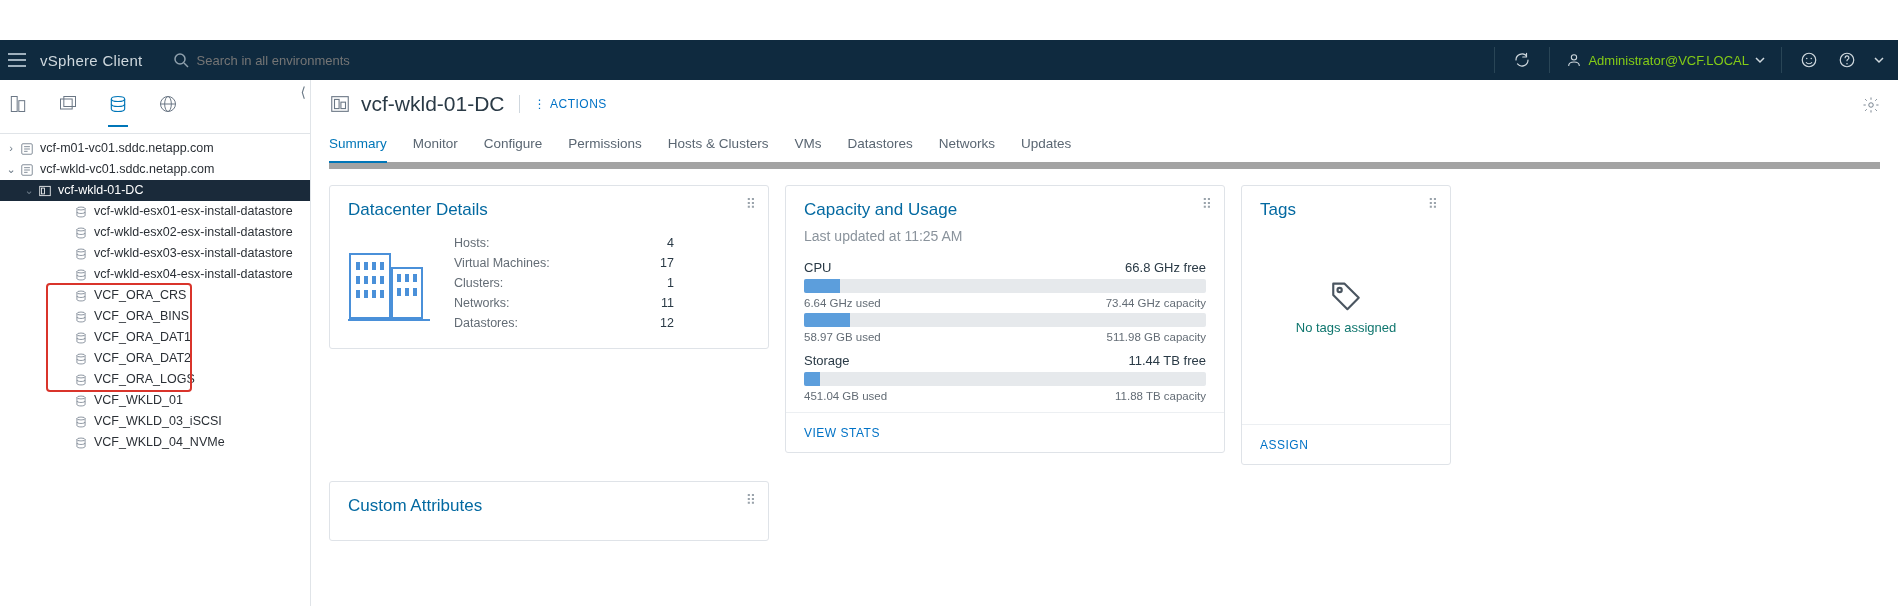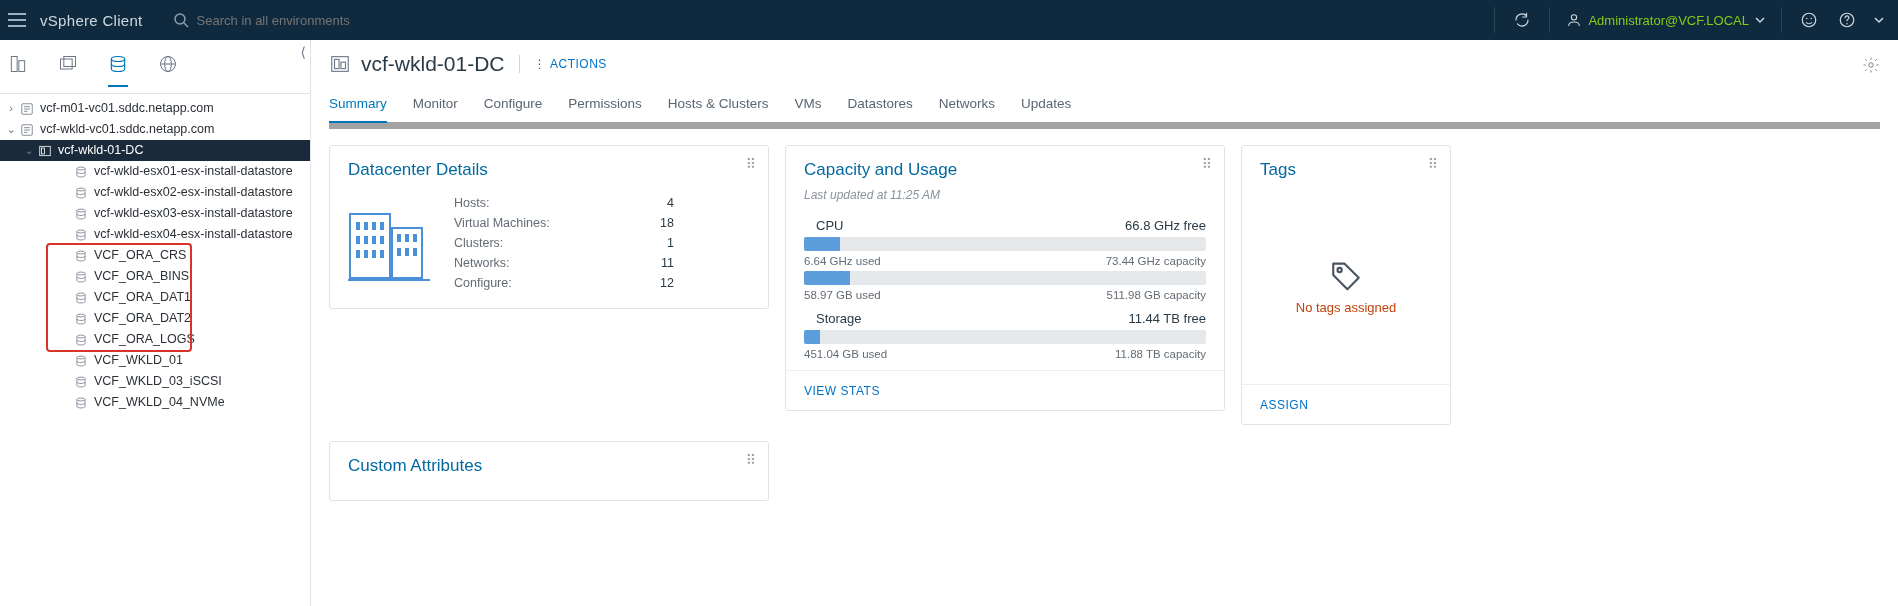--- a/index.html
+++ b/index.html
@@ -1,17 +1,17 @@
 <!DOCTYPE html>
 <html><head>
 <meta charset="utf-8">
 <style>
   * { box-sizing: border-box; margin: 0; padding: 0; }
   body { font-family: "Segoe UI", Arial, sans-serif; font-size: 13px; color: #333; background: #fff; overflow: hidden; }
-  .topbar { height: 40px; background: #0f2a3f; display: flex; align-items: center; color: #ddd; padding: 8px 8px; }
+  .topbar { height: 40px; background: #0f2a3f; display: flex; align-items: center; color: #ddd; padding: 8px 8px; margin-top: 40px; }
   .tb-left { display: flex; align-items: center; gap: 14px; }
   .hamburger { width: 18px; height: 14px; cursor: pointer; display:flex; flex-direction:column; justify-content:space-between; }
   .hamburger span { display:block; height:2px; background:#9fb0bd; }
   .app-title { font-size: 15px; letter-spacing: .3px; color:#cfd8de; }
   .search-box { display:flex; align-items:center; margin-left: 16px; color:#8fa0ad; }
   .search-box input { background: transparent; border:0; color:#0ea5e9; font-size:13px; outline:none; width: 260px; }
   .tb-right { margin-left:auto; display:flex; align-items:center; gap:4px; height:100%; }
   .tb-sep { width:1px; height:26px; background:#294556; margin:0 6px;}
   .tb-iconbtn { width:34px; height:40px; display:flex; align-items:center; justify-content:center; cursor:pointer; }
   .tb-user { display:flex; align-items:center; gap:6px; padding:0 6px; cursor:pointer; color:#84cc16; font-size:13px;}
@@ -42,36 +42,36 @@
   .mh-sep { width:1px; height:18px; background:#cfd7de; margin: 0 4px;}
   .actions-link { color:#0072c6; font-size:12px; letter-spacing:.5px; display:flex; align-items:center; gap:4px; cursor:pointer;}
   .tabs { display:flex; gap:26px; margin-top: 14px; border-bottom:7px solid #a3a3a3; }
   .tab { padding: 6px 0 10px 0; cursor:pointer; color:#5a6672; font-size:13.5px; }
   .tab.active { color:#0076b8; border-bottom:2px solid #0076b8; margin-bottom:-1px;}
 
   .cards { display:flex; gap:16px; padding: 16px 18px; align-items:flex-start; }
   .card { border:1px solid #dfe3e8; border-radius:3px; background:#fff; position:relative; }
   .card .grip { position:absolute; top:10px; right:10px; color:#9aa3ab; font-size:14px; letter-spacing:2px; cursor:move; }
   .card-title { font-size:17px; color:#0369a1; padding: 14px 18px 8px 18px; }
-  .card-sub { font-size:12px; color:#8a939c; padding: 0 18px; font-style: italic; }
+  .card-sub { font-size:14px; color:#8a939c; padding: 0 18px; }
   .card .footer-link { padding:12px 18px; border-top:1px solid #eceff2; margin-top:10px; }
   .link { color:#0072c6; font-size:12px; letter-spacing:.5px; cursor:pointer; }
 
   .dc-body { display:flex; padding: 8px 18px 18px 18px; gap:24px; align-items:flex-start;}
   .dc-ill { margin-top:8px; }
   .kv { display:grid; grid-template-columns: 150px 70px; row-gap:6px; font-size:12.5px; color:#636c75; }
   .kv .v { text-align:right; color:#2a3a46; }
 
   .cap-body { padding: 6px 18px 0 18px; }
-  .metric-head { display:flex; justify-content:space-between; font-size:13px; color:#2a3a46; margin-top:10px;margin-left:12px;}
+  .metric-head { display:flex; justify-content:space-between; font-size:13px; color:#2a3a46; margin-top:10px;}
   .bar { height:14px; background:#e6e9ec; border-radius:2px; overflow:hidden; margin-top:4px;}
   .bar-fill { height:100%; background:#5c9edc; }
   .metric-foot { display:flex; justify-content:space-between; font-size:11.5px; color:#636c75; margin-top:4px;}
 
-  .tags-body { display:flex; flex-direction:column; align-items:center; justify-content:center; flex:1; padding: 50px 0; color:#c2410c;}
+  .tags-body { display:flex; flex-direction:column; align-items:center; flex:1; padding: 50px 0; color:#0f766e;}
   .tags-card { display:flex; flex-direction:column; min-height:280px;}
 
   .gear-float { position:absolute; top:16px; right:18px; color:#6c7a87; cursor:pointer;}
   .icon-stroke { stroke:#6b7785; stroke-width:1.2; fill:none; }
 </style>
 </head>
 <body>
 
 <div class="topbar">
   <div class="tb-left">
@@ -396,26 +396,26 @@
                   <rect x="57" y="44" width="4" height="8"></rect>
                   <rect x="65" y="44" width="4" height="8"></rect>
               </g>
               <line x1="0" y1="76" x2="82" y2="76" stroke="#4a90d9" stroke-width="2"></line>
             </svg>
           </div>
           <div class="kv" id="dc-kv">
               <div>Hosts:</div>
               <div class="v">4</div>
               <div>Virtual Machines:</div>
-              <div class="v">18</div>
+              <div class="v">17</div>
               <div>Clusters:</div>
               <div class="v">1</div>
               <div>Networks:</div>
               <div class="v">11</div>
-              <div>Configure:</div>
+              <div>Datastores:</div>
               <div class="v">12</div>
             </div>
         </div>
       </div>
 
       <div class="card" style="width:440px;">
         <div class="grip">⠿</div>
         <div class="card-title">Capacity and Usage</div>
         <div class="card-sub">Last updated at 11:25 AM</div>
         <div class="cap-body" id="cap-body">

